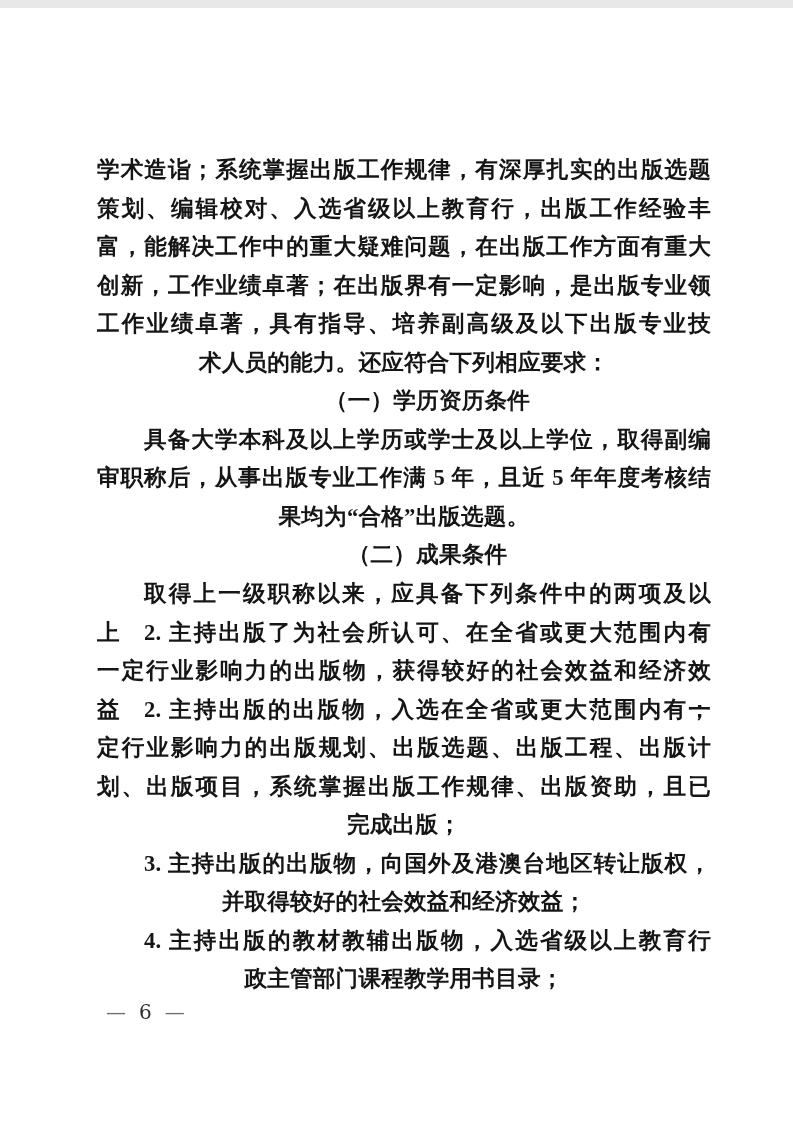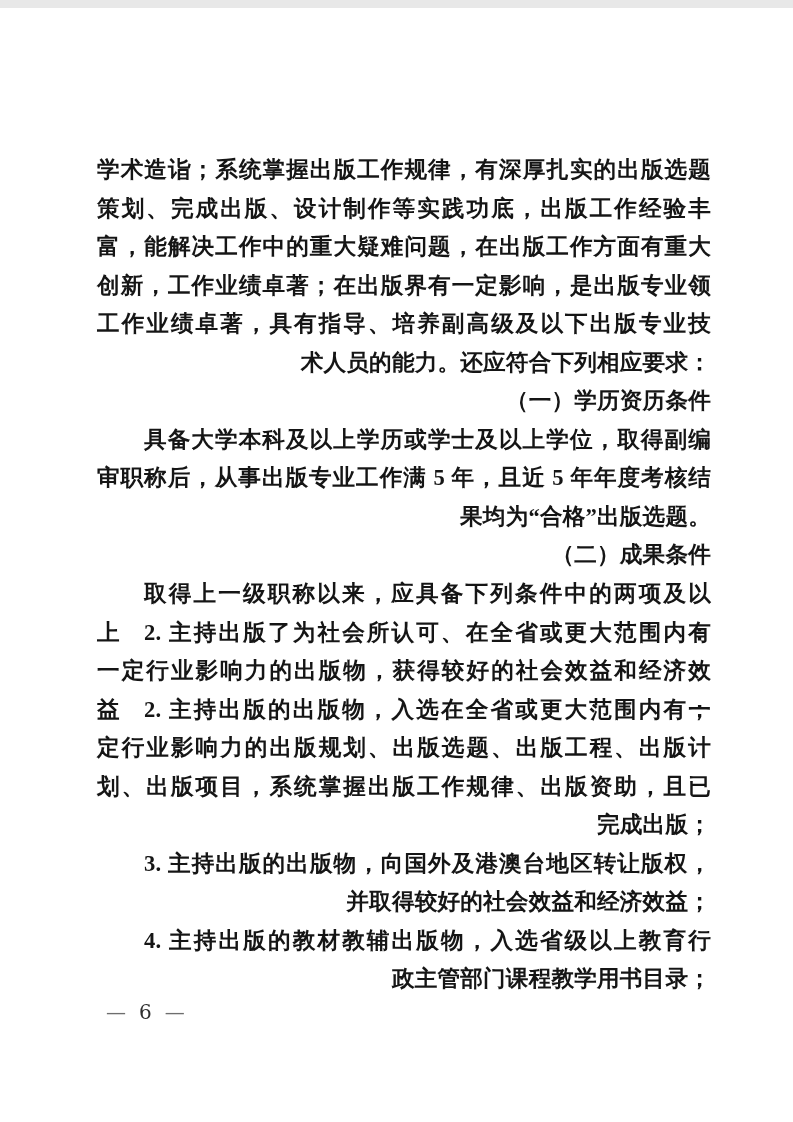--- a/index.html
+++ b/index.html
@@ -21,21 +21,21 @@
     left: 97px;
     top: 143px;
     width: 614px;
   }
   .line {
     height: 38.55px;
     line-height: 38.55px;
     font-size: 22.6px;
     font-weight: bold;
     color: #151515;
-    text-align: right;
+    text-align: center;
     letter-spacing: 0.2px;
     white-space: normal;
   }
   .line.fill {
     text-align: justify;
     text-align-last: justify;
     text-justify: inter-character;
   }
   .line.indent {
     text-indent: 47px;
@@ -59,21 +59,21 @@
     color: #2f2f2f;
     font-weight: normal;
   }
 </style>
 </head>
 <body>
 
 <div class="page">
   <div class="doc-body" id="doc-lines">
       <div class="line fill">学术造诣；系统掌握出版工作规律，有深厚扎实的出版选题</div>
-      <div class="line fill">策划、完成出版、设计制作等实践功底，出版工作经验丰</div>
+      <div class="line fill">策划、编辑校对、入选省级以上教育行，出版工作经验丰</div>
       <div class="line fill">富，能解决工作中的重大疑难问题，在出版工作方面有重大</div>
       <div class="line fill">创新，工作业绩卓著；在出版界有一定影响，是出版专业领</div>
       <div class="line fill">工作业绩卓著，具有指导、培养副高级及以下出版专业技</div>
       <div class="line">术人员的能力。还应符合下列相应要求：</div>
       <div class="line indent">（一）学历资历条件</div>
       <div class="line fill indent">具备大学本科及以上学历或学士及以上学位，取得副编</div>
       <div class="line fill">审职称后，从事出版专业工作满 5 年，且近 5 年年度考核结</div>
       <div class="line">果均为“合格”出版选题。</div>
       <div class="line indent">（二）成果条件</div>
       <div class="line fill indent">取得上一级职称以来，应具备下列条件中的两项及以上：</div>

